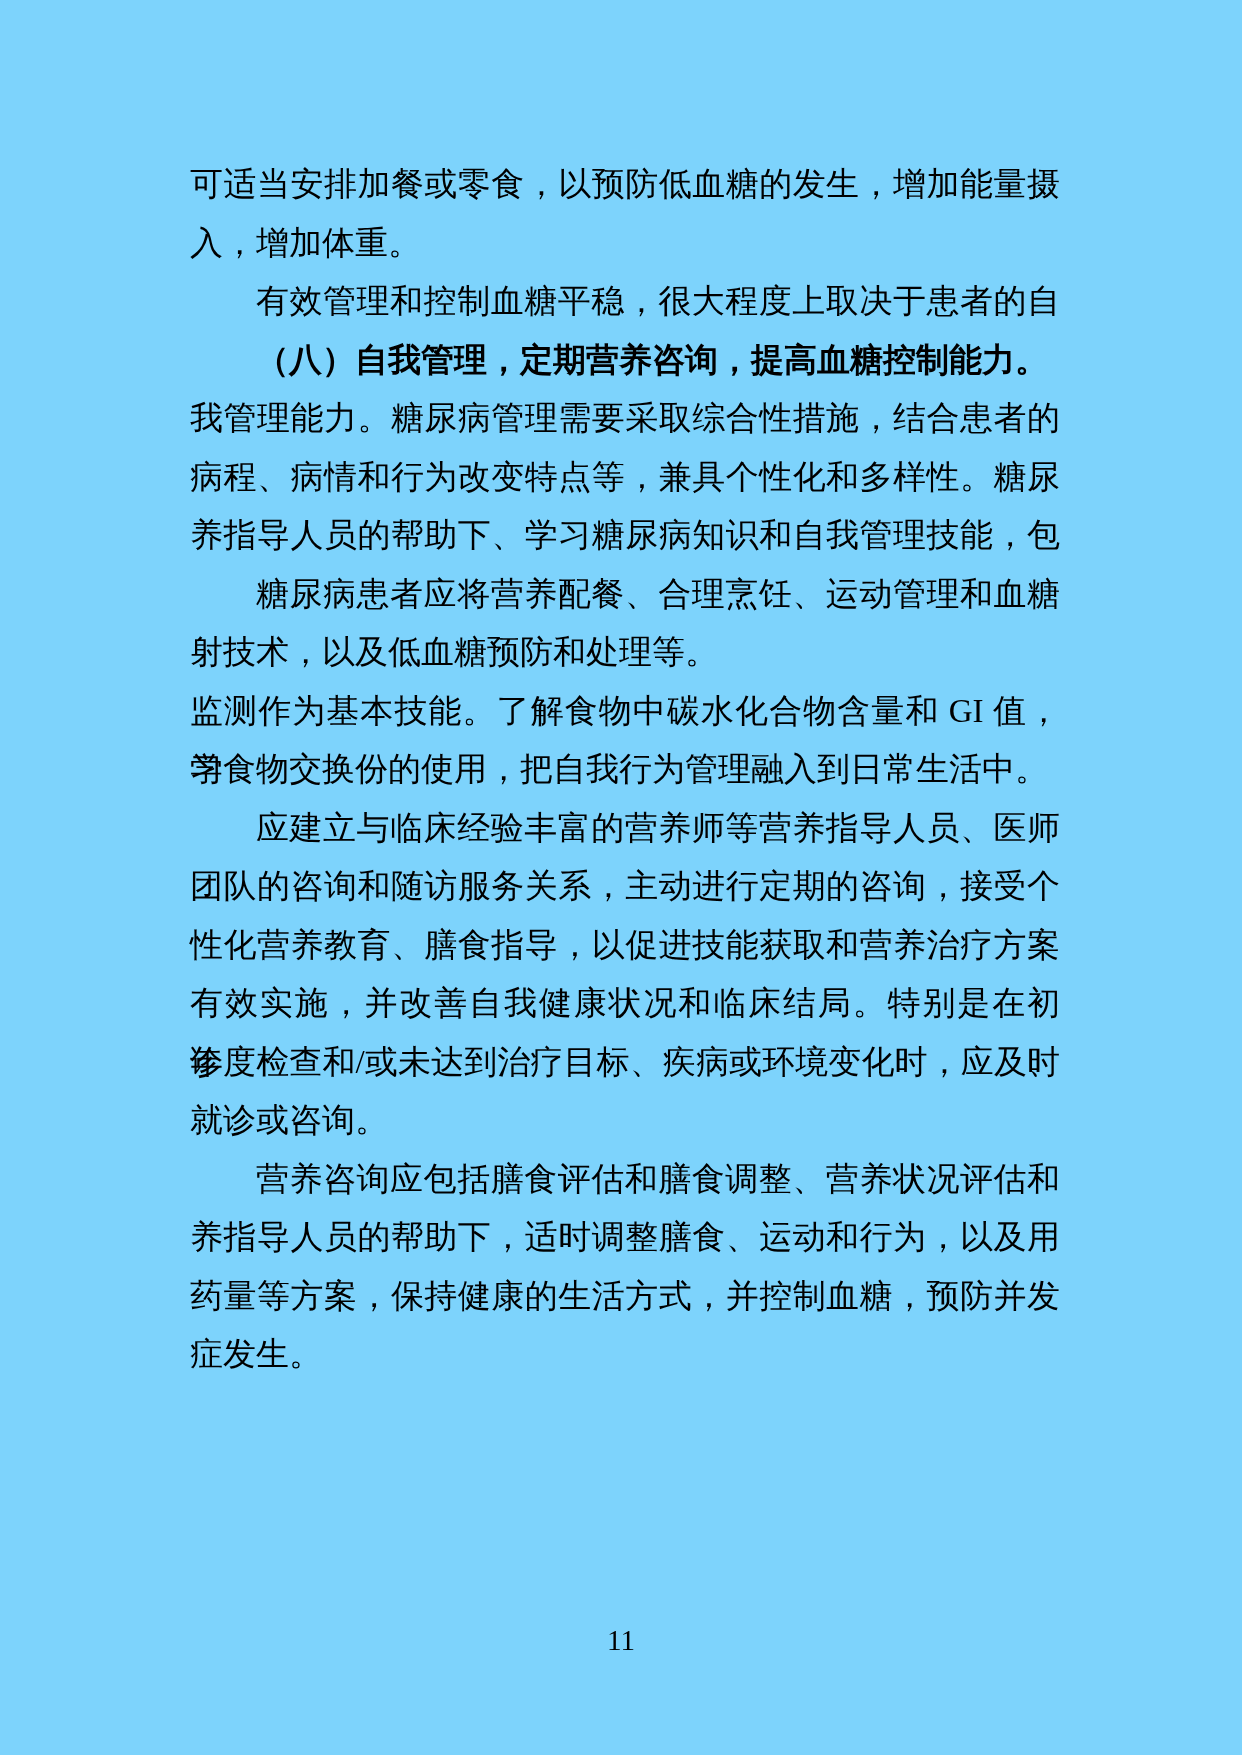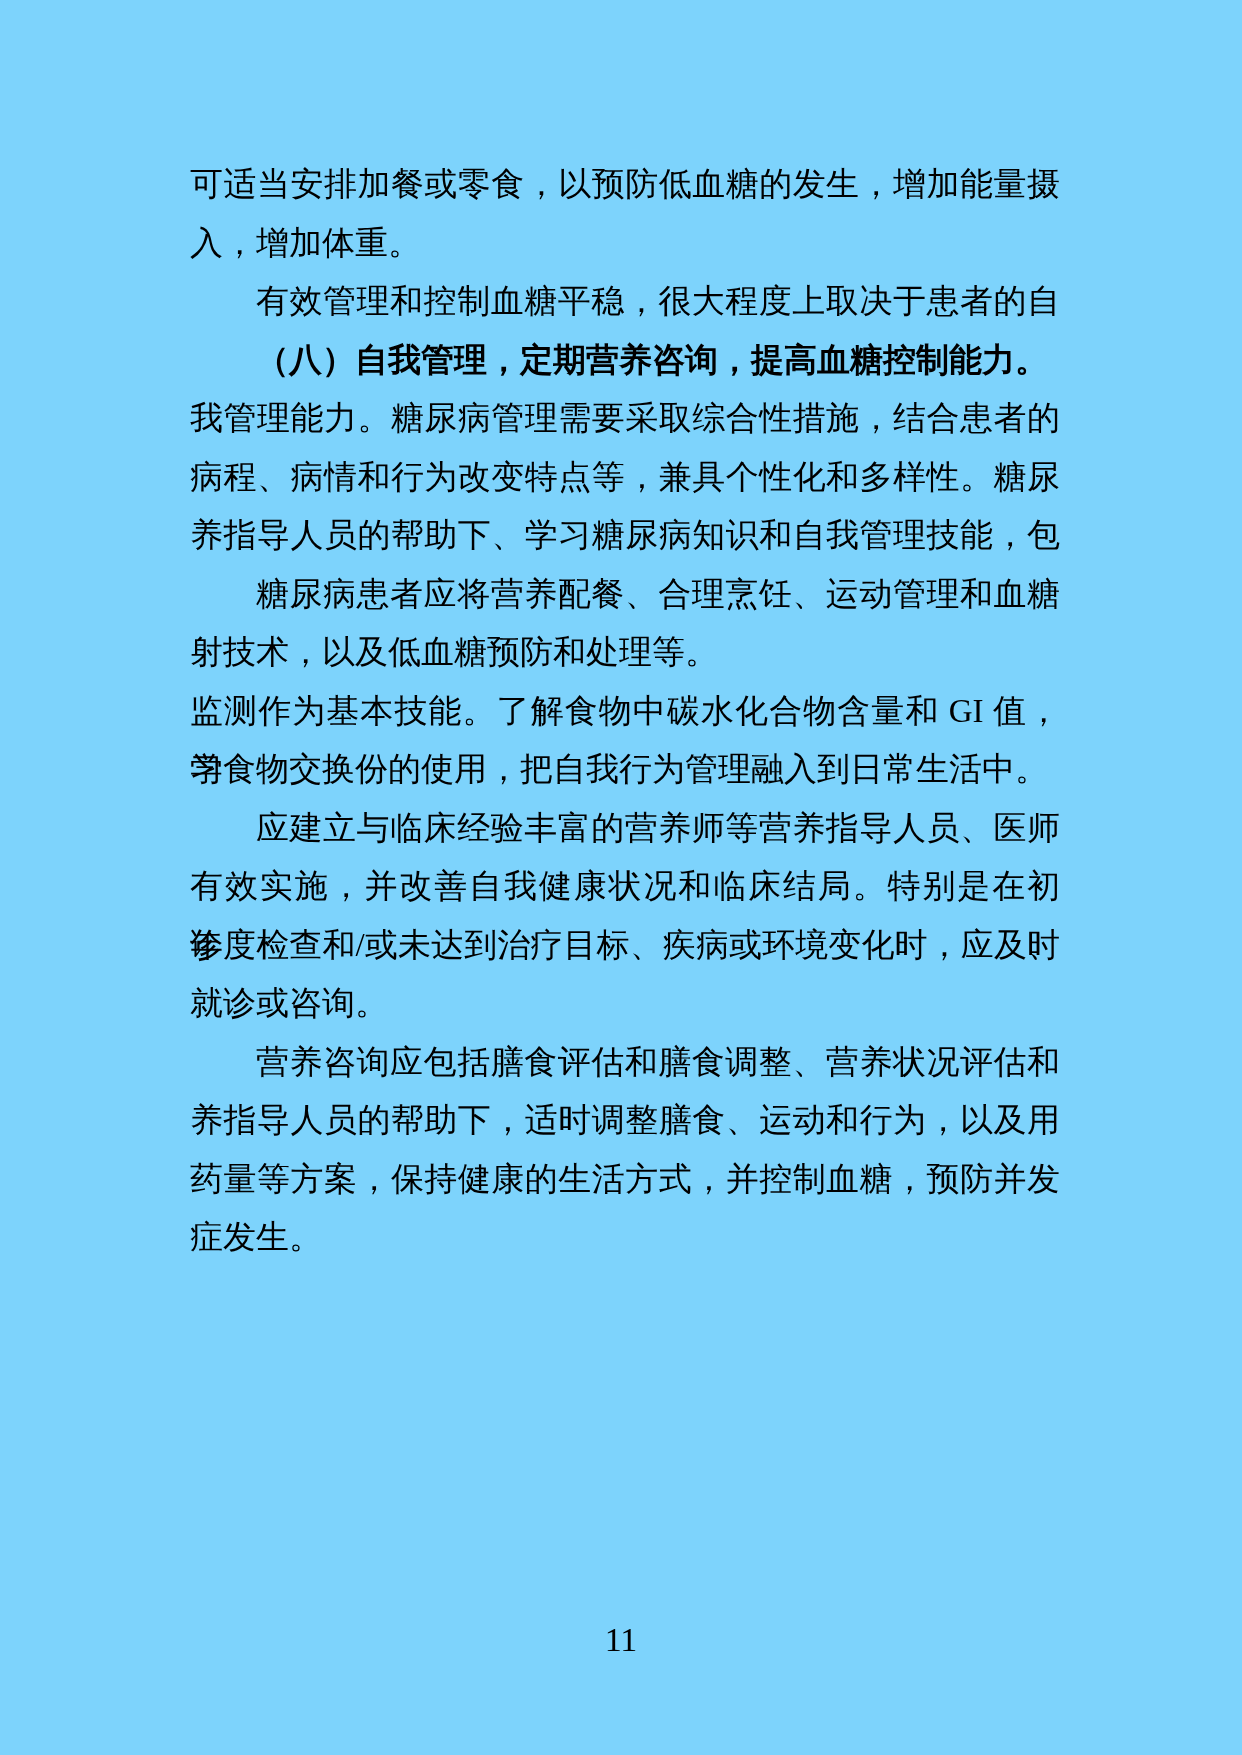--- a/index.html
+++ b/index.html
@@ -35,21 +35,21 @@
   .indent { text-indent: 66px; }
   .heading { font-weight: bold; }
   .page-number {
     position: absolute;
     top: 1620px;
     left: 0;
     width: 100%;
     height: 40px;
     line-height: 40px;
     text-align: center;
-    font-size: 34px;
+    font-size: 29px;
     font-family: "Liberation Serif", "DejaVu Serif", serif;
     color: #000000;
   }
 </style>
 </head>
 <body>
 
 <div class="page">
   <div class="text-block">
     <div class="line j">可适当安排加餐或零食，以预防低血糖的发生，增加能量摄</div>
@@ -57,20 +57,22 @@
     <div class="line j indent">有效管理和控制血糖平稳，很大程度上取决于患者的自</div>
     <div class="line heading indent">（八）自我管理，定期营养咨询，提高血糖控制能力。</div>
     <div class="line j">我管理能力。糖尿病管理需要采取综合性措施，结合患者的</div>
     <div class="line j">病程、病情和行为改变特点等，兼具个性化和多样性。糖尿</div>
     <div class="line j">养指导人员的帮助下、学习糖尿病知识和自我管理技能，包</div>
     <div class="line j indent">糖尿病患者应将营养配餐、合理烹饪、运动管理和血糖</div>
     <div class="line">射技术，以及低血糖预防和处理等。</div>
     <div class="line j">监测作为基本技能。了解食物中碳水化合物含量和 GI 值，学</div>
     <div class="line">习食物交换份的使用，把自我行为管理融入到日常生活中。</div>
     <div class="line j indent">应建立与临床经验丰富的营养师等营养指导人员、医师</div>
+    <div class="line j">团队的咨询和随访服务关系，主动进行定期的咨询，接受个</div>
+    <div class="line j">性化营养教育、膳食指导，以促进技能获取和营养治疗方案</div>
     <div class="line j">有效实施，并改善自我健康状况和临床结局。特别是在初诊、</div>
     <div class="line j">年度检查和/或未达到治疗目标、疾病或环境变化时，应及时</div>
     <div class="line">就诊或咨询。</div>
     <div class="line j indent">营养咨询应包括膳食评估和膳食调整、营养状况评估和</div>
     <div class="line j">养指导人员的帮助下，适时调整膳食、运动和行为，以及用</div>
     <div class="line j">药量等方案，保持健康的生活方式，并控制血糖，预防并发</div>
     <div class="line">症发生。</div>
   </div>
 
   <div class="page-number">11</div>

